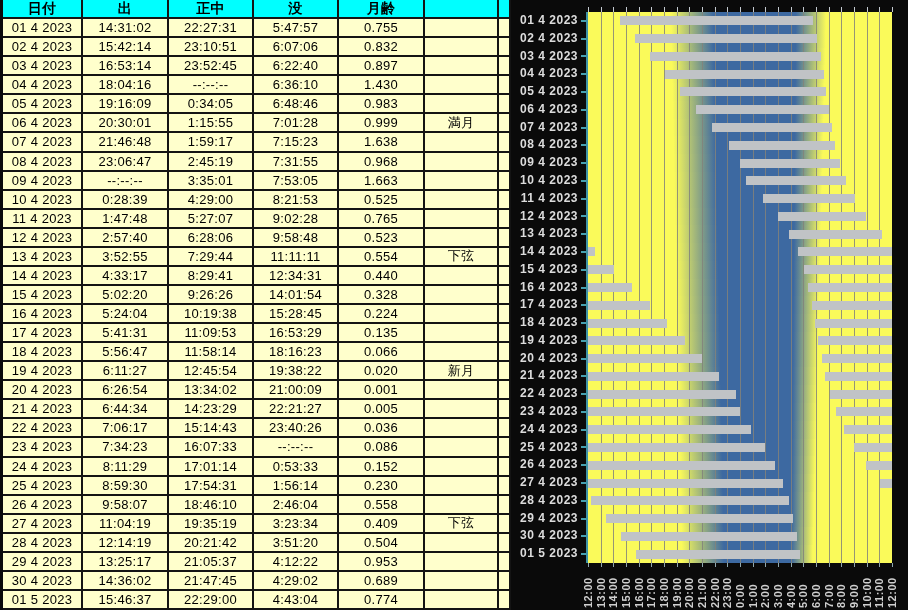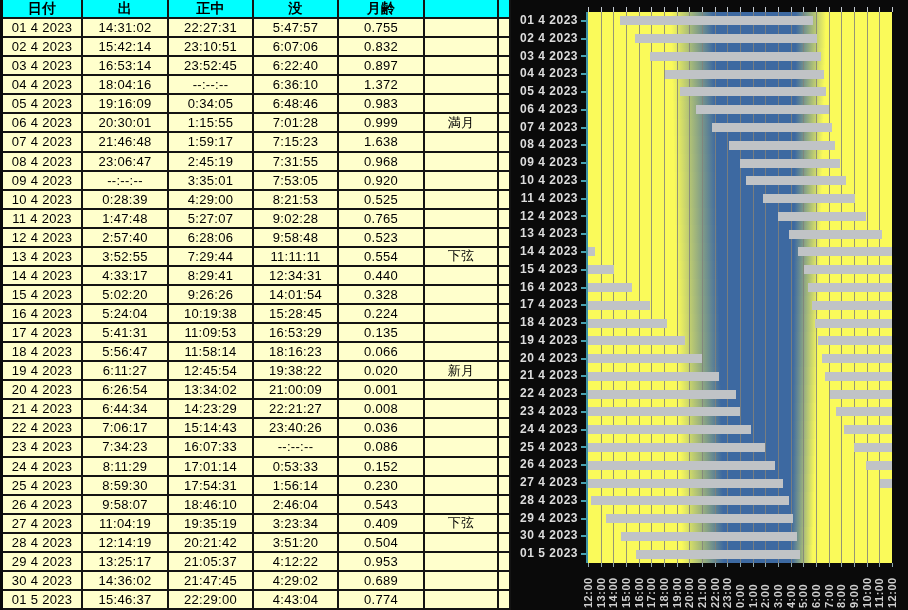--- a/index.html
+++ b/index.html
@@ -66,21 +66,21 @@
           <div class="t-cell">23:52:45</div>
           <div class="t-cell">6:22:40</div>
           <div class="t-cell">0.897</div>
           <div class="t-cell"></div>
           <div class="t-cell"></div>
         </div><div class="t-row">
           <div class="t-cell">04 4 2023</div>
           <div class="t-cell">18:04:16</div>
           <div class="t-cell">--:--:--</div>
           <div class="t-cell">6:36:10</div>
-          <div class="t-cell">1.372</div>
+          <div class="t-cell">1.430</div>
           <div class="t-cell"></div>
           <div class="t-cell"></div>
         </div><div class="t-row">
           <div class="t-cell">05 4 2023</div>
           <div class="t-cell">19:16:09</div>
           <div class="t-cell">0:34:05</div>
           <div class="t-cell">6:48:46</div>
           <div class="t-cell">0.983</div>
           <div class="t-cell"></div>
           <div class="t-cell"></div>
@@ -106,21 +106,21 @@
           <div class="t-cell">2:45:19</div>
           <div class="t-cell">7:31:55</div>
           <div class="t-cell">0.968</div>
           <div class="t-cell"></div>
           <div class="t-cell"></div>
         </div><div class="t-row">
           <div class="t-cell">09 4 2023</div>
           <div class="t-cell">--:--:--</div>
           <div class="t-cell">3:35:01</div>
           <div class="t-cell">7:53:05</div>
-          <div class="t-cell">0.920</div>
+          <div class="t-cell">1.663</div>
           <div class="t-cell"></div>
           <div class="t-cell"></div>
         </div><div class="t-row">
           <div class="t-cell">10 4 2023</div>
           <div class="t-cell">0:28:39</div>
           <div class="t-cell">4:29:00</div>
           <div class="t-cell">8:21:53</div>
           <div class="t-cell">0.525</div>
           <div class="t-cell"></div>
           <div class="t-cell"></div>
@@ -202,21 +202,21 @@
           <div class="t-cell">13:34:02</div>
           <div class="t-cell">21:00:09</div>
           <div class="t-cell">0.001</div>
           <div class="t-cell"></div>
           <div class="t-cell"></div>
         </div><div class="t-row">
           <div class="t-cell">21 4 2023</div>
           <div class="t-cell">6:44:34</div>
           <div class="t-cell">14:23:29</div>
           <div class="t-cell">22:21:27</div>
-          <div class="t-cell">0.008</div>
+          <div class="t-cell">0.005</div>
           <div class="t-cell"></div>
           <div class="t-cell"></div>
         </div><div class="t-row">
           <div class="t-cell">22 4 2023</div>
           <div class="t-cell">7:06:17</div>
           <div class="t-cell">15:14:43</div>
           <div class="t-cell">23:40:26</div>
           <div class="t-cell">0.036</div>
           <div class="t-cell"></div>
           <div class="t-cell"></div>
@@ -242,21 +242,21 @@
           <div class="t-cell">17:54:31</div>
           <div class="t-cell">1:56:14</div>
           <div class="t-cell">0.230</div>
           <div class="t-cell"></div>
           <div class="t-cell"></div>
         </div><div class="t-row">
           <div class="t-cell">26 4 2023</div>
           <div class="t-cell">9:58:07</div>
           <div class="t-cell">18:46:10</div>
           <div class="t-cell">2:46:04</div>
-          <div class="t-cell">0.543</div>
+          <div class="t-cell">0.558</div>
           <div class="t-cell"></div>
           <div class="t-cell"></div>
         </div><div class="t-row">
           <div class="t-cell">27 4 2023</div>
           <div class="t-cell">11:04:19</div>
           <div class="t-cell">19:35:19</div>
           <div class="t-cell">3:23:34</div>
           <div class="t-cell">0.409</div>
           <div class="t-cell">下弦</div>
           <div class="t-cell"></div>

